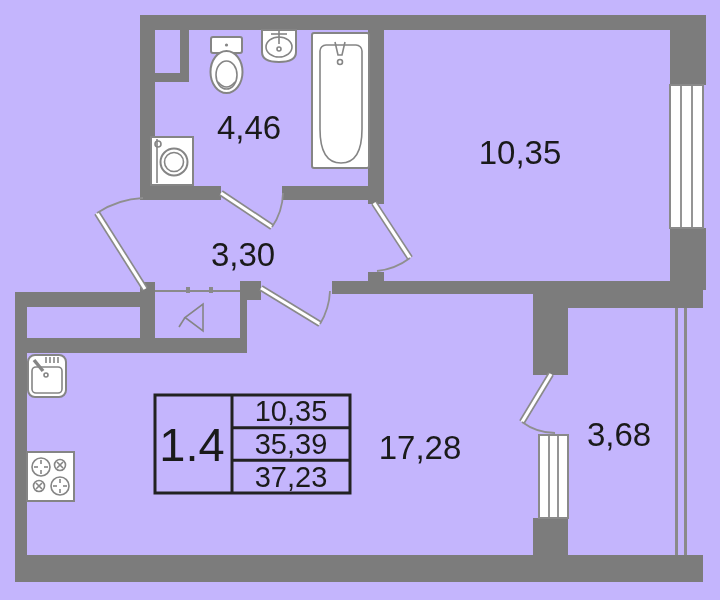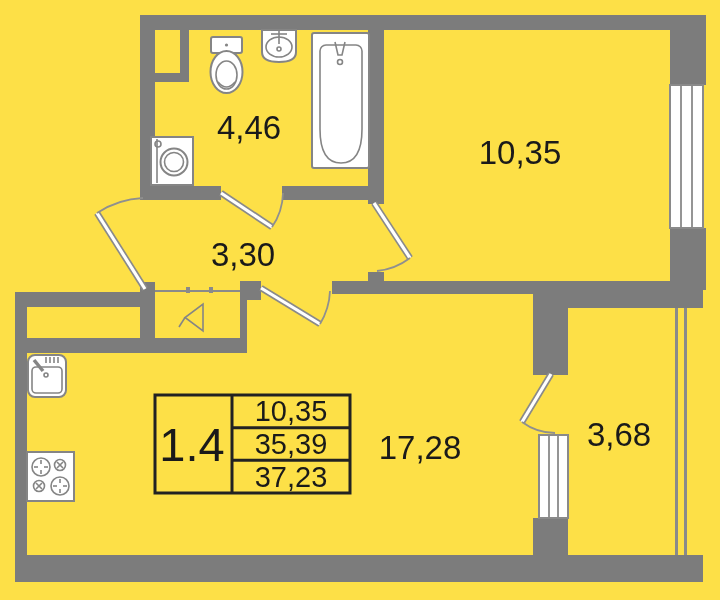--- a/index.html
+++ b/index.html
@@ -1,16 +1,16 @@
 <!DOCTYPE html>
 <html><head>
 <meta charset="utf-8">
 <style>
   html,body{margin:0;padding:0;background:#ffffff;}
-  .stage{position:relative;width:720px;height:600px;background:#fde047;overflow:hidden;}
+  .stage{position:relative;width:720px;height:600px;background:#c4b5fd;overflow:hidden;}
   svg{display:block;}
   text{font-family:"Liberation Sans","DejaVu Sans",sans-serif;fill:#1a1a1a;}
   .room-label{font-size:33px;}
   .title-num{font-size:29px;}
   .title-unit{font-size:47px;}
   .wall{fill:#7c7c7c;stroke:none;}
   .fix{fill:#ffffff;stroke:#858585;stroke-width:2;}
   .fixthin{fill:none;stroke:#858585;stroke-width:1.6;}
   .doorleaf-outer{stroke:#8a8a8a;stroke-width:6.5;fill:none;}
   .doorleaf-inner{stroke:#ffffff;stroke-width:3.2;fill:none;}

